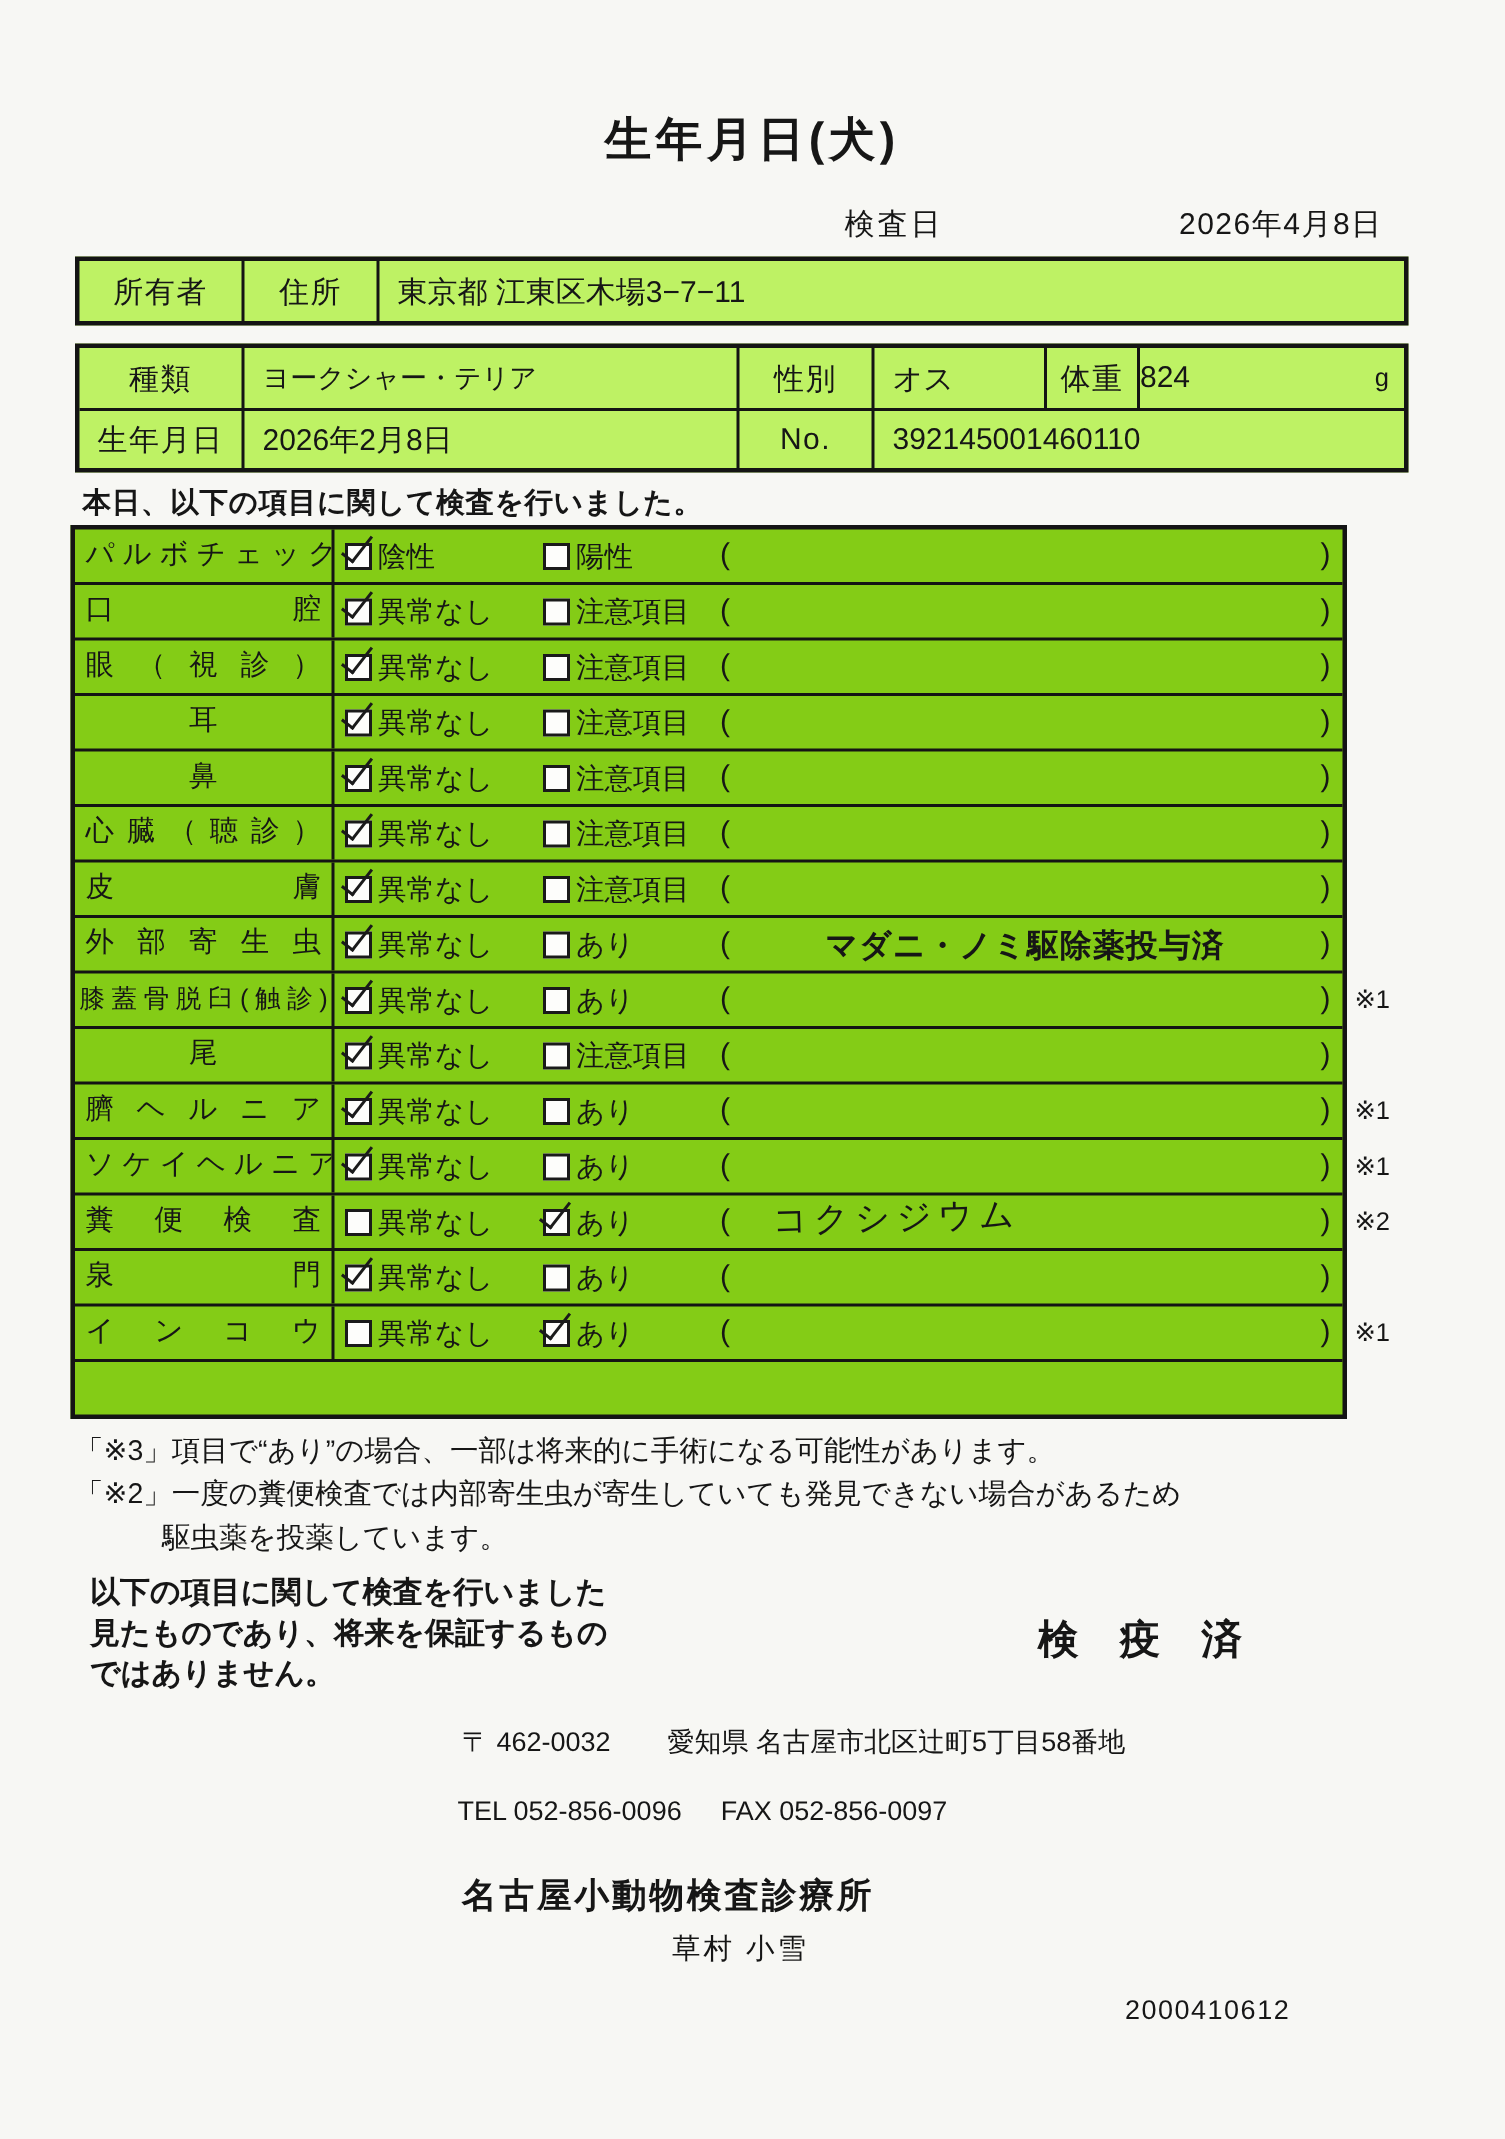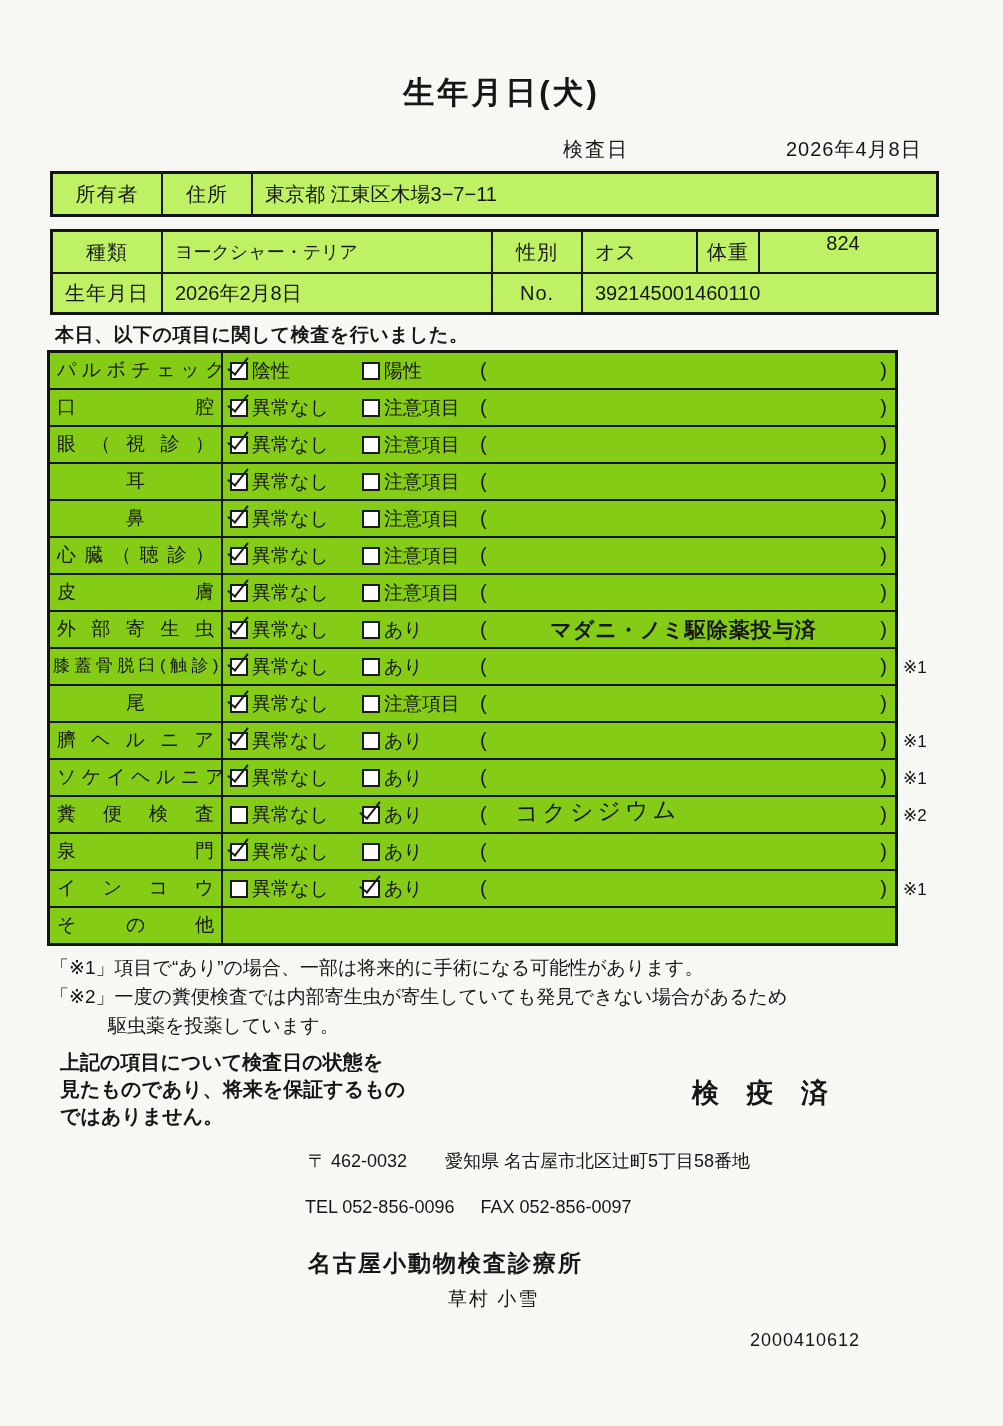--- a/index.html
+++ b/index.html
@@ -35,21 +35,21 @@
     box-sizing:border-box;display:flex;align-items:center;
     font-size:20px;overflow:hidden;white-space:nowrap;
   }
   .icell.lab{justify-content:center;letter-spacing:1px;}
   .icell.val{justify-content:flex-start;padding-left:12px;}
   .icell.br{border-right:2px solid #141414;}
   .w110{width:110px;} .w330{width:330px;} .w90{width:90px;}
   .w95{width:115px;font-family:Liberation Mono, monospace;} .w62{width:62px;} .grow{flex:1;}
   .mt1{margin-top:9px;} .mt2{margin-top:12px;}
   .breed{font-size:18px;}
-  .weight-val{justify-content:space-between;padding-right:10px;gap:14px;flex-direction:column;}
+  .weight-val{justify-content:space-between;padding-right:10px;gap:14px;}
   .weight-val .unit{font-size:17px;}
 
   
   .intro{margin:7px 0 2px 55px;font-size:19px;font-weight:600;letter-spacing:0.5px;}
 
   
   .exam-table{
     margin-left:47px;width:851px;box-sizing:border-box;
     border:3px solid #141414;background:#84cc16;position:relative;
   }
@@ -447,35 +447,34 @@
         <span class="paren">
           <span class="p-open">(</span>
           <span class="p-content"></span>
           <span class="p-close">)</span>
         </span>
       </div>
       <span class="row-note">※1</span>
     </div>
 
     <div class="trow">
-      <div class="cell-label">そ の 他</div>
       <div class="cell-opts"></div>
       <span class="row-note"></span>
     </div>
   </div>
 
   <div class="footnotes">
-    <div>「※1」項目で“あり”の場合、一部は将来的に手術になる可能性があります。</div>
+    <div>「※3」項目で“あり”の場合、一部は将来的に手術になる可能性があります。</div>
     <div>「※2」一度の糞便検査では内部寄生虫が寄生していても発見できない場合があるため</div>
     <div class="indent">駆虫薬を投薬しています。</div>
   </div>
 
   <div class="statement-wrap">
     <div class="statement">
-      <div>上記の項目について検査日の状態を</div>
+      <div>以下の項目に関して検査を行いました</div>
       <div>見たものであり、将来を保証するもの</div>
       <div>ではありません。</div>
     </div>
     <div class="stamp">検 疫 済</div>
   </div>
 
   <div class="addr-line">
     <span>〒 462-0032</span>
     <span>愛知県 名古屋市北区辻町5丁目58番地</span>
   </div>

